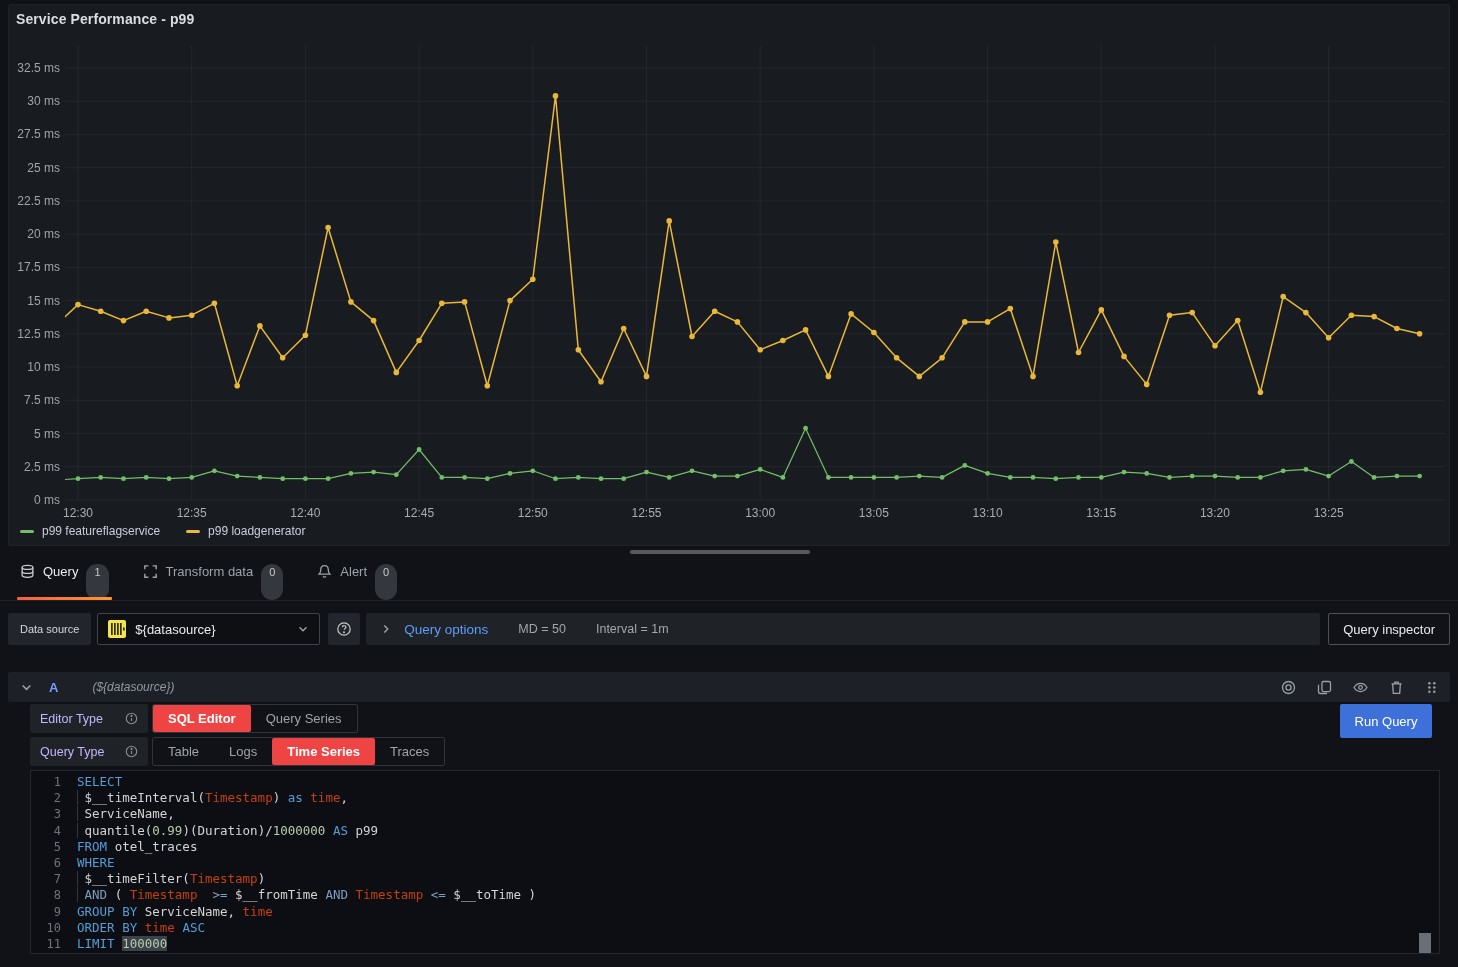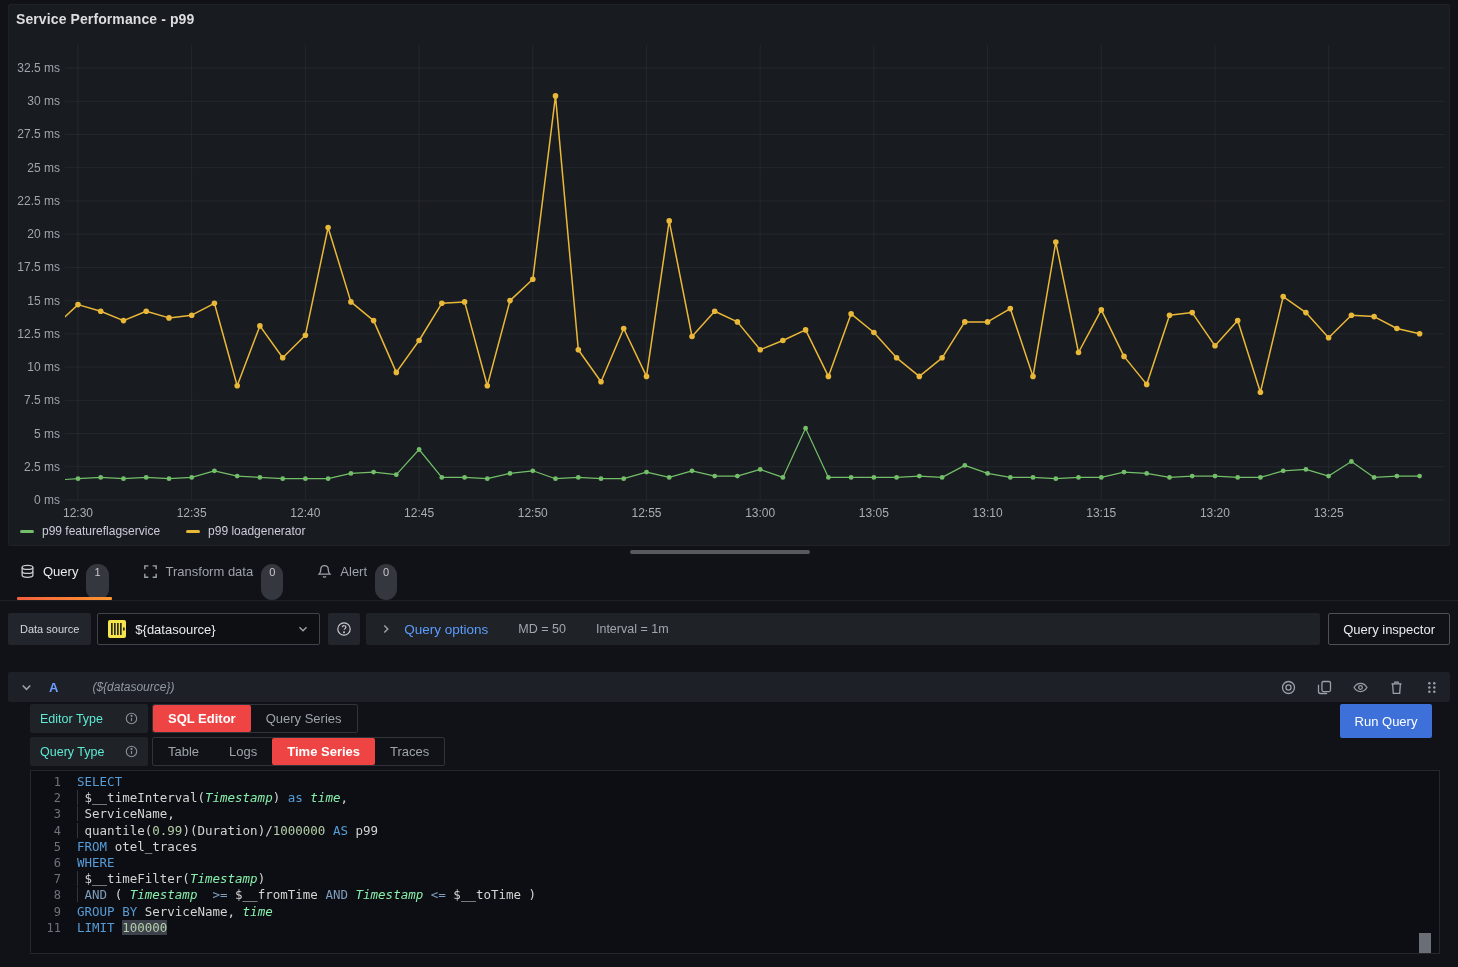--- a/index.html
+++ b/index.html
@@ -88,21 +88,21 @@
   }
   .ref-id { color:#6E9FFF; font-size:13px; font-weight:600; margin-left:16px; }
   .ds-hint { font-style:italic; font-size:12px; color:#9299A3; margin-left:34px; }
   .qh-icons { margin-left:auto; display:flex; align-items:center; gap:21px; }
   .qh-icons .icon { cursor:pointer; }
   
   .field-row { position:absolute; left:30px; height:29px; display:flex; }
   .field-label {
     width:118px; background:#1F2227; border-radius:2px; display:flex;
     align-items:center; justify-content:space-between; padding:4px 10px;
-    color:#5eead4; font-size:12.5px; margin-right:4px;
+    color:#c4b5fd; font-size:12.5px; margin-right:4px;
   }
   .radio-group {
     display:flex; border:1px solid #2F343A; border-radius:2px; background:#111217;
     align-items:stretch;
   }
   .radio-opt {
     padding:0 15px; display:flex; align-items:center; font-size:13px;
     color:#9DA3AB; cursor:pointer; border-radius:2px;
   }
   .radio-opt.selected { background:#ef4444; color:#FFFFFF; font-weight:700; }
@@ -115,21 +115,21 @@
   .code-editor {
     position:absolute; left:30px; top:770px; width:1410px; height:184px;
     background:#0D0E13; border:1px solid #24272D;
     font-family:"DejaVu Sans Mono", monospace; font-size:12.5px;
     line-height:16.2px; padding-top:3px; overflow:hidden;
   }
   .code-line { display:flex; white-space:pre; }
   .ln { width:46px; padding-right:16px; text-align:right; color:#6C737D; flex-shrink:0; font-size:12px; }
   .guide { display:inline-block; width:1px; height:15px; background:#32363D; vertical-align:-3px; margin-right:-1px; }
   .tk-kw  { color:#569CD6; }
-  .tk-id  { color:#86efac;font-style:italic; }
+  .tk-id  { color:#c2410c; }
   .tk-num { color:#B5CEA8; }
   .tk-op  { color:#7E9CBD; }
   .tk-txt { color:#D4D4D4; }
   .tk-numhl { color:#B5CEA8; background:#3C414B; }
   .vthumb { position:absolute; right:8px; top:162px; width:12px; height:20px; background:#6A6F77; }
 </style>
 </head>
 <body>
 
 <div class="panel"></div>
@@ -497,16 +497,17 @@
   <div id="code-lines">
       <div class="code-line"><span class="ln">1</span><span class="lc"><span class="tk-kw">SELECT</span></span></div>
       <div class="code-line"><span class="ln">2</span><span class="lc"><span class="guide"></span><span class="tk-txt"> $__timeInterval(</span><span class="tk-id">Timestamp</span><span class="tk-txt">) </span><span class="tk-kw">as</span><span class="tk-txt"> </span><span class="tk-id">time</span><span class="tk-txt">,</span></span></div>
       <div class="code-line"><span class="ln">3</span><span class="lc"><span class="guide"></span><span class="tk-txt"> ServiceName,</span></span></div>
       <div class="code-line"><span class="ln">4</span><span class="lc"><span class="guide"></span><span class="tk-txt"> quantile(</span><span class="tk-num">0.99</span><span class="tk-txt">)(Duration)/</span><span class="tk-num">1000000</span><span class="tk-txt"> </span><span class="tk-kw">AS</span><span class="tk-txt"> p99</span></span></div>
       <div class="code-line"><span class="ln">5</span><span class="lc"><span class="tk-kw">FROM</span><span class="tk-txt"> otel_traces</span></span></div>
       <div class="code-line"><span class="ln">6</span><span class="lc"><span class="tk-kw">WHERE</span></span></div>
       <div class="code-line"><span class="ln">7</span><span class="lc"><span class="guide"></span><span class="tk-txt"> $__timeFilter(</span><span class="tk-id">Timestamp</span><span class="tk-txt">)</span></span></div>
       <div class="code-line"><span class="ln">8</span><span class="lc"><span class="guide"></span><span class="tk-txt"> </span><span class="tk-op">AND</span><span class="tk-txt"> ( </span><span class="tk-id">Timestamp</span><span class="tk-txt">  </span><span class="tk-op">&gt;=</span><span class="tk-txt"> $__fromTime </span><span class="tk-op">AND</span><span class="tk-txt"> </span><span class="tk-id">Timestamp</span><span class="tk-txt"> </span><span class="tk-op">&lt;=</span><span class="tk-txt"> $__toTime )</span></span></div>
       <div class="code-line"><span class="ln">9</span><span class="lc"><span class="tk-kw">GROUP BY</span><span class="tk-txt"> ServiceName, </span><span class="tk-id">time</span></span></div>
+      <div class="code-line"><span class="ln">10</span><span class="lc"><span class="tk-kw">ORDER BY</span><span class="tk-txt"> </span><span class="tk-id">time</span><span class="tk-txt"> </span><span class="tk-kw">ASC</span></span></div>
       <div class="code-line"><span class="ln">11</span><span class="lc"><span class="tk-kw">LIMIT</span><span class="tk-txt"> </span><span class="tk-numhl">100000</span></span></div>
     </div>
   <div class="vthumb"></div>
 </div>
 
 </body></html>

